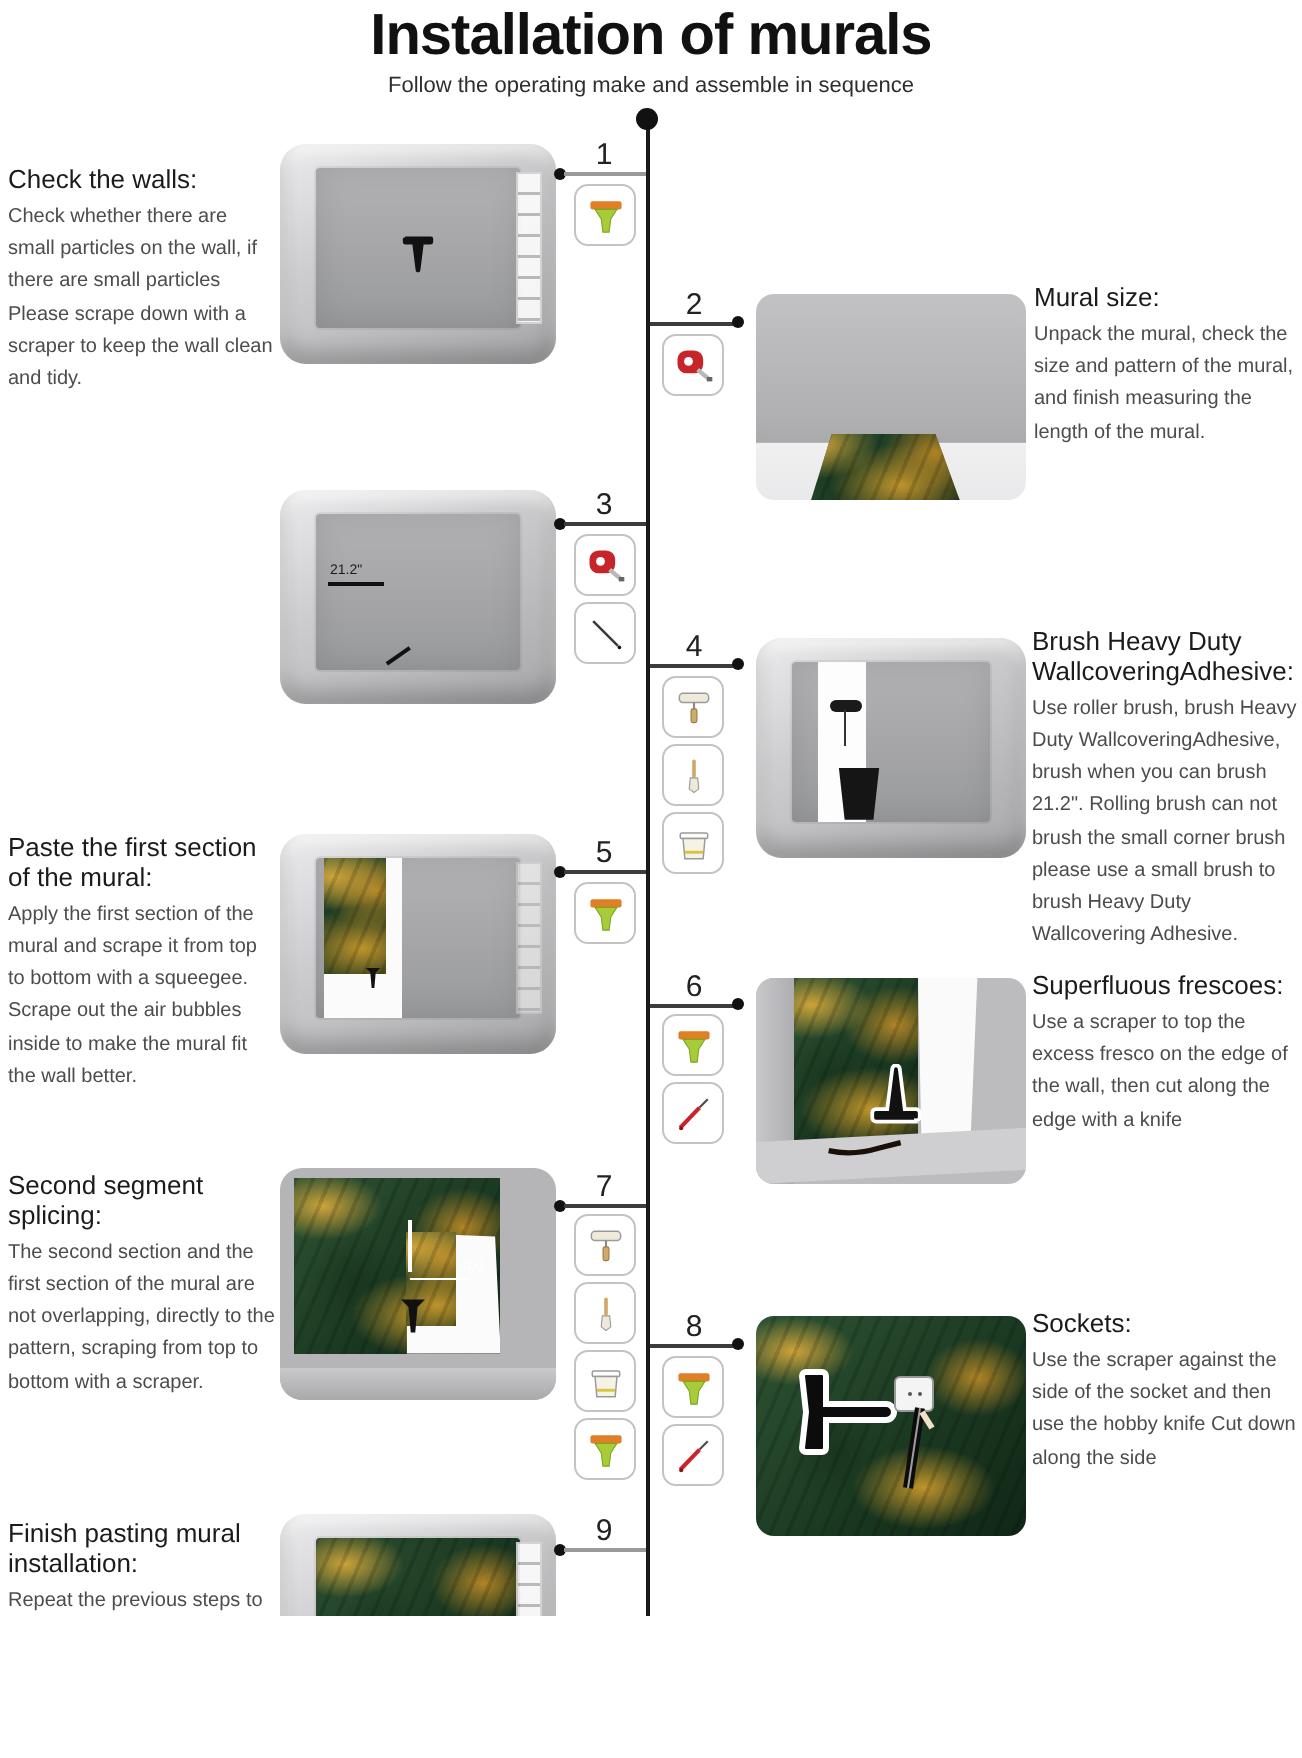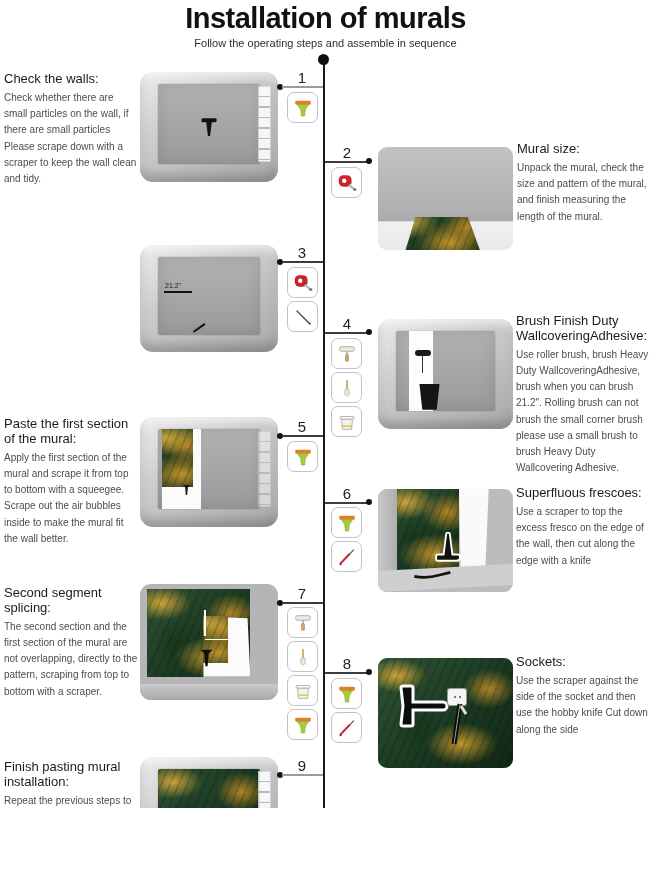--- a/index.html
+++ b/index.html
@@ -60,31 +60,31 @@
   .socket{position:absolute;width:18px;height:16px;background:#f4f4f4;border-radius:2px;
           box-shadow:0 0 0 1px #999;display:flex;align-items:center;justify-content:center;gap:3px;}
   .socket i{width:2px;height:2px;border-radius:50%;background:#555;display:block;}
 </style>
 </head>
 <body>
 
 <div id="page">
 
   <div class="title">Installation of murals</div>
-  <div class="subtitle">Follow the operating steps and assemble in sequence</div>
+  <div class="subtitle">Follow the operating make and assemble in sequence</div>
 
   <div class="tl-line"></div>
   <div class="tl-topdot"></div>
   <div class="tl-arrow">
     <svg width="18" height="22" viewBox="0 0 18 22">
         <path d="M9 0 V14 M2 12 L9 21 L16 12" stroke="#1a1a1a" stroke-width="1.8" fill="none"></path>
       </svg>
   </div>
 
-  <div class="tb" style="left:4px;top:72px;width:133px;">
+  <div class="tb" style="left:4px;top:83px;width:133px;">
     <div class="step-title">Check the walls:</div>
     <div class="step-body">Check whether there are small particles on the wall, if there are small particles Please scrape down with a scraper to keep the wall clean and tidy.</div>
   </div>
   <div class="room" style="left:140px;top:72px;width:138px;height:110px;">
     <div class="wall"></div>
     <div class="ladder"></div>
     <div class="sil" style="left:61px;top:45px;">
       <svg width="16" height="20" viewBox="0 0 40 48">
           <path d="M4 2 h32 a3 3 0 0 1 3 3 v4 a3 3 0 0 1 -3 3 h-9 l-4 32 a3 3 0 0 1 -6 0 l-4 -32 h-9 a3 3 0 0 1 -3 -3 v-4 a3 3 0 0 1 3 -2 z" fill="#111"></path>
         </svg>
@@ -176,21 +176,21 @@
     </div>
   <div class="room" style="left:378px;top:319px;width:135px;height:110px;">
     <div class="wall">
       <div style="position:absolute;left:13%;top:0;bottom:0;width:24%;background:#fdfdfd;"></div>
       <div style="position:absolute;left:19%;top:24%;width:16px;height:6px;border-radius:3px;background:#1a1a1a;"></div>
       <div style="position:absolute;left:26%;top:30%;width:1.5px;height:18px;background:#333;"></div>
       <div style="position:absolute;left:22%;bottom:2%;width:24px;height:26px;background:#151515;clip-path:polygon(8% 0,92% 0,80% 100%,20% 100%);"></div>
     </div>
   </div>
   <div class="tb" style="left:516px;top:314px;width:134px;">
-    <div class="step-title">Brush Finish Duty WallcoveringAdhesive:</div>
+    <div class="step-title">Brush Heavy Duty WallcoveringAdhesive:</div>
     <div class="step-body">Use roller brush, brush Heavy Duty WallcoveringAdhesive, brush when you can brush 21.2". Rolling brush can not brush the small corner brush please use a small brush to brush Heavy Duty Wallcovering Adhesive.</div>
   </div>
 
   <div class="tb" style="left:4px;top:417px;width:133px;">
     <div class="step-title">Paste the first section of the mural:</div>
     <div class="step-body">Apply the first section of the mural and scrape it from top to bottom with a squeegee. Scrape out the air bubbles inside to make the mural fit the wall better.</div>
   </div>
   <div class="room" style="left:140px;top:417px;width:138px;height:110px;">
     <div class="wall">
       <div class="mural-bg" style="position:absolute;left:4%;top:0;width:30%;height:72%;"></div>

